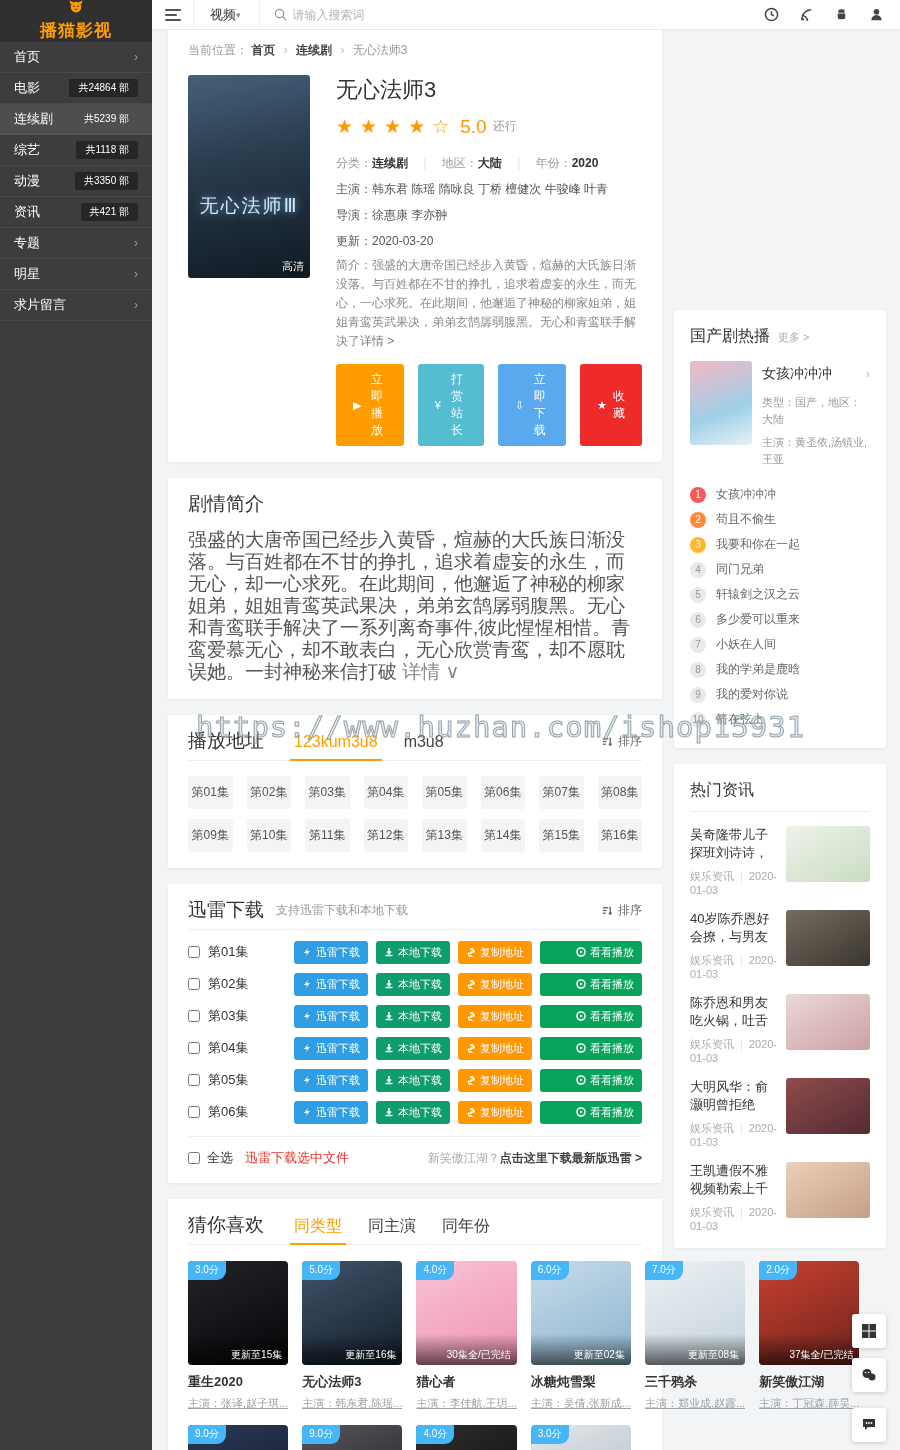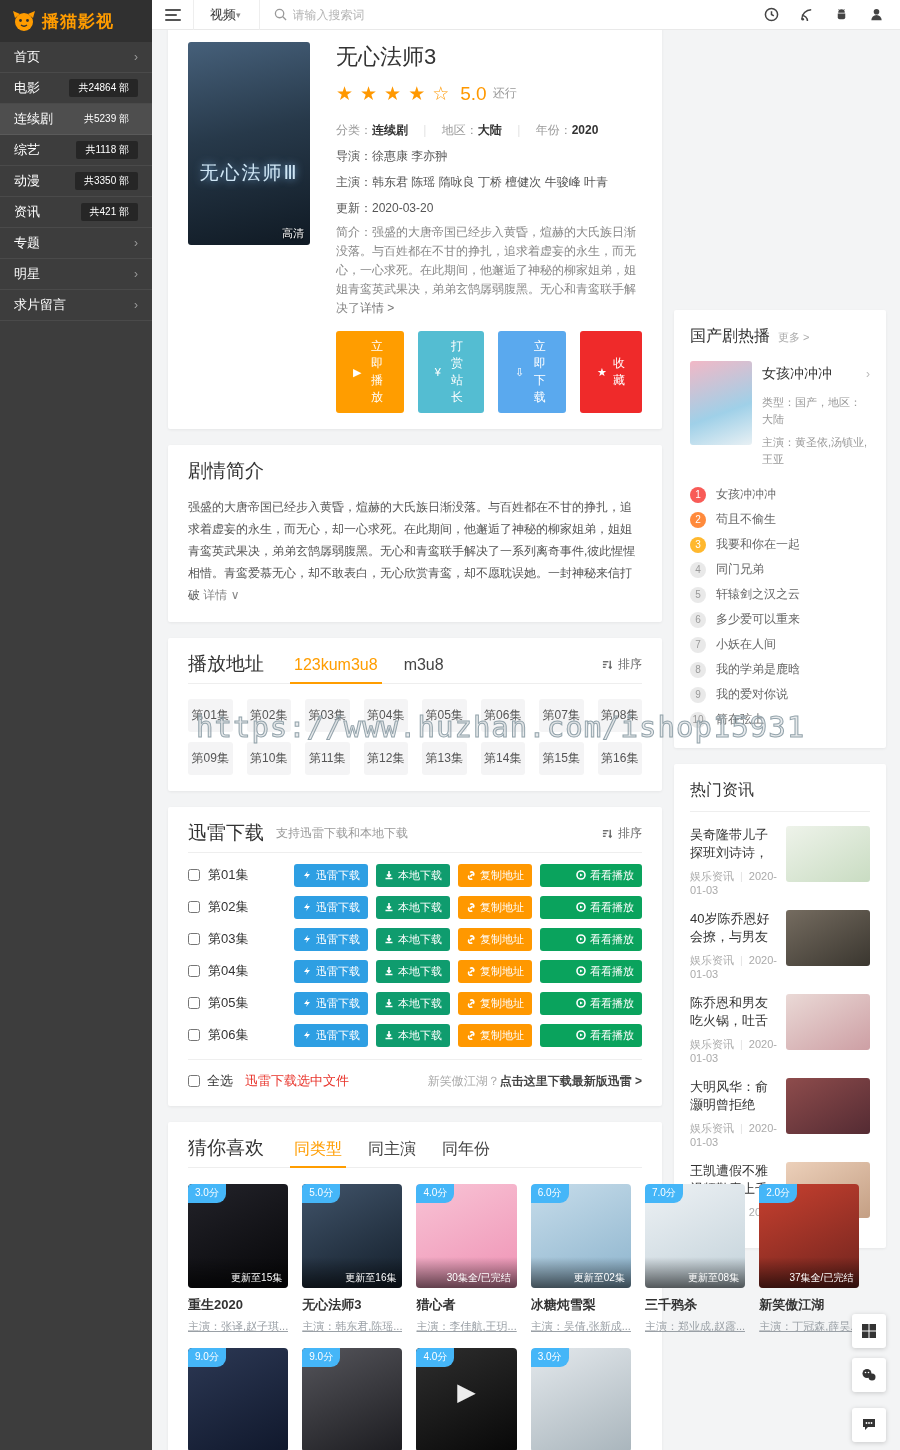--- a/index.html
+++ b/index.html
@@ -5,21 +5,21 @@
   * { margin:0; padding:0; box-sizing:border-box; }
   html,body { width:900px; }
   body {
     height:1450px; overflow:hidden; position:relative;
     background:#f3f4f5;
     font-family:"Liberation Sans","DejaVu Sans",sans-serif;
     color:#333; font-size:12px;
   }
   
   .sidebar { position:absolute; left:0; top:0; bottom:0; width:152px; background:#3d3d3d; z-index:5; }
-  .logo { height:42px; background:#303030; display:flex; align-items:center; gap:6px; padding:0 12px; cursor:pointer; }
+  .logo { height:42px; background:#303030; display:flex; align-items:center; gap:6px; padding:0 12px; cursor:pointer;flex-direction:column; }
   .logo-text { color:#ff9c00; font-size:17px; font-weight:bold; letter-spacing:1px; }
   .s-item { height:31px; display:flex; align-items:center; padding:0 14px; border-bottom:1px solid rgba(255,255,255,.07); cursor:pointer; }
   .s-item .s-label { color:#fff; font-size:13px; flex:1; }
   .s-badge { background:#262626; color:#fff; font-size:10px; padding:2px 9px; border-radius:2px; }
   .s-item.active { background:#4e4e4e; }
   .s-item.active .s-badge { background:transparent; }
   .s-arrow { color:#9a9a9a; font-size:12px; }
   
   .topbar { position:absolute; left:152px; right:0; top:0; height:30px; background:#fff; border-bottom:1px solid #e9e9e9; display:flex; align-items:center; z-index:4; }
   .burger { width:42px; height:30px; display:flex; flex-direction:column; justify-content:center; gap:3px; padding:0 13px; border-right:1px solid #eee; cursor:pointer; }
@@ -237,20 +237,28 @@
           </svg>
       </span>
     </div>
   </header>
 
   <div class="main-wrap">
     <div class="content">
       <main class="col-main">
 
         <section class="card">
+          <div class="crumbs">
+            <span>当前位置：</span>
+            <b>首页</b>
+            <span class="sep">›</span>
+            <b>连续剧</b>
+            <span class="sep">›</span>
+            <span>无心法师3</span>
+          </div>
           <div class="d-flex">
             <div class="poster">
               <div class="poster-title">无心法师Ⅲ</div>
               <div class="poster-q">高清</div>
             </div>
             <div class="d-info">
               <h1 class="d-title">无心法师3</h1>
               <div class="d-stars">
                 <span class="star">★</span>
                 <span class="star">★</span>
@@ -261,22 +269,22 @@
                 <span class="d-score-note">还行</span>
               </div>
               <div class="d-meta">
                 <div class="row">
                   <span>分类：</span><b>连续剧</b>
                   <span class="vsep">|</span>
                   <span>地区：</span><b>大陆</b>
                   <span class="vsep">|</span>
                   <span>年份：</span><b>2020</b>
                 </div>
+                <div class="row" style="color:#555">主演：韩东君 陈瑶 隋咏良 丁桥 檀健次 牛骏峰 叶青</div>
                 <div class="row" style="color:#555">导演：徐惠康 李亦翀</div>
-                <div class="row" style="color:#555">主演：韩东君 陈瑶 隋咏良 丁桥 檀健次 牛骏峰 叶青</div>
                 <div class="row" style="color:#555">更新：2020-03-20</div>
                 <div class="d-intro"><span>简介：强盛的大唐帝国已经步入黄昏，煊赫的大氏族日渐没落。与百姓都在不甘的挣扎，追求着虚妄的永生，而无心，一心求死。在此期间，他邂逅了神秘的柳家姐弟，姐姐青鸾英武果决，弟弟玄鹄孱弱腹黑。无心和青鸾联手解决了</span><a>详情 &gt;</a></div>
               </div>
               <div class="d-btns">
                 <button class="abtn b-play">
                     <span class="bico">▶</span>
                     <span>立即播放</span>
                   </button>
                 <button class="abtn b-reward">
                     <span class="bico">¥</span>
@@ -292,21 +300,21 @@
                   </button>
               </div>
             </div>
           </div>
         </section>
 
         <section class="card">
           <div class="sec-head" style="border-bottom:none;padding-bottom:4px;">
             <span class="sec-title">剧情简介</span>
           </div>
-          <p style="margin-top:12px;color:#555;font-size:12px;line-height:22px;">
+          <p style="margin-top:12px;color:#555;font-size:19px;line-height:22px;">
             <span>强盛的大唐帝国已经步入黄昏，煊赫的大氏族日渐没落。与百姓都在不甘的挣扎，追求着虚妄的永生，而无心，却一心求死。在此期间，他邂逅了神秘的柳家姐弟，姐姐青鸾英武果决，弟弟玄鹄孱弱腹黑。无心和青鸾联手解决了一系列离奇事件,彼此惺惺相惜。青鸾爱慕无心，却不敢表白，无心欣赏青鸾，却不愿耽误她。一封神秘来信打破</span> <a style="color:#888;cursor:pointer;">详情 ∨</a>
           </p>
         </section>
 
         <section class="card">
           <div class="sec-head">
             <span class="sec-title">播放地址</span>
             <div class="sec-tabs">
               <span class="stab active">123kum3u8</span>
               <span class="stab">m3u8</span>

